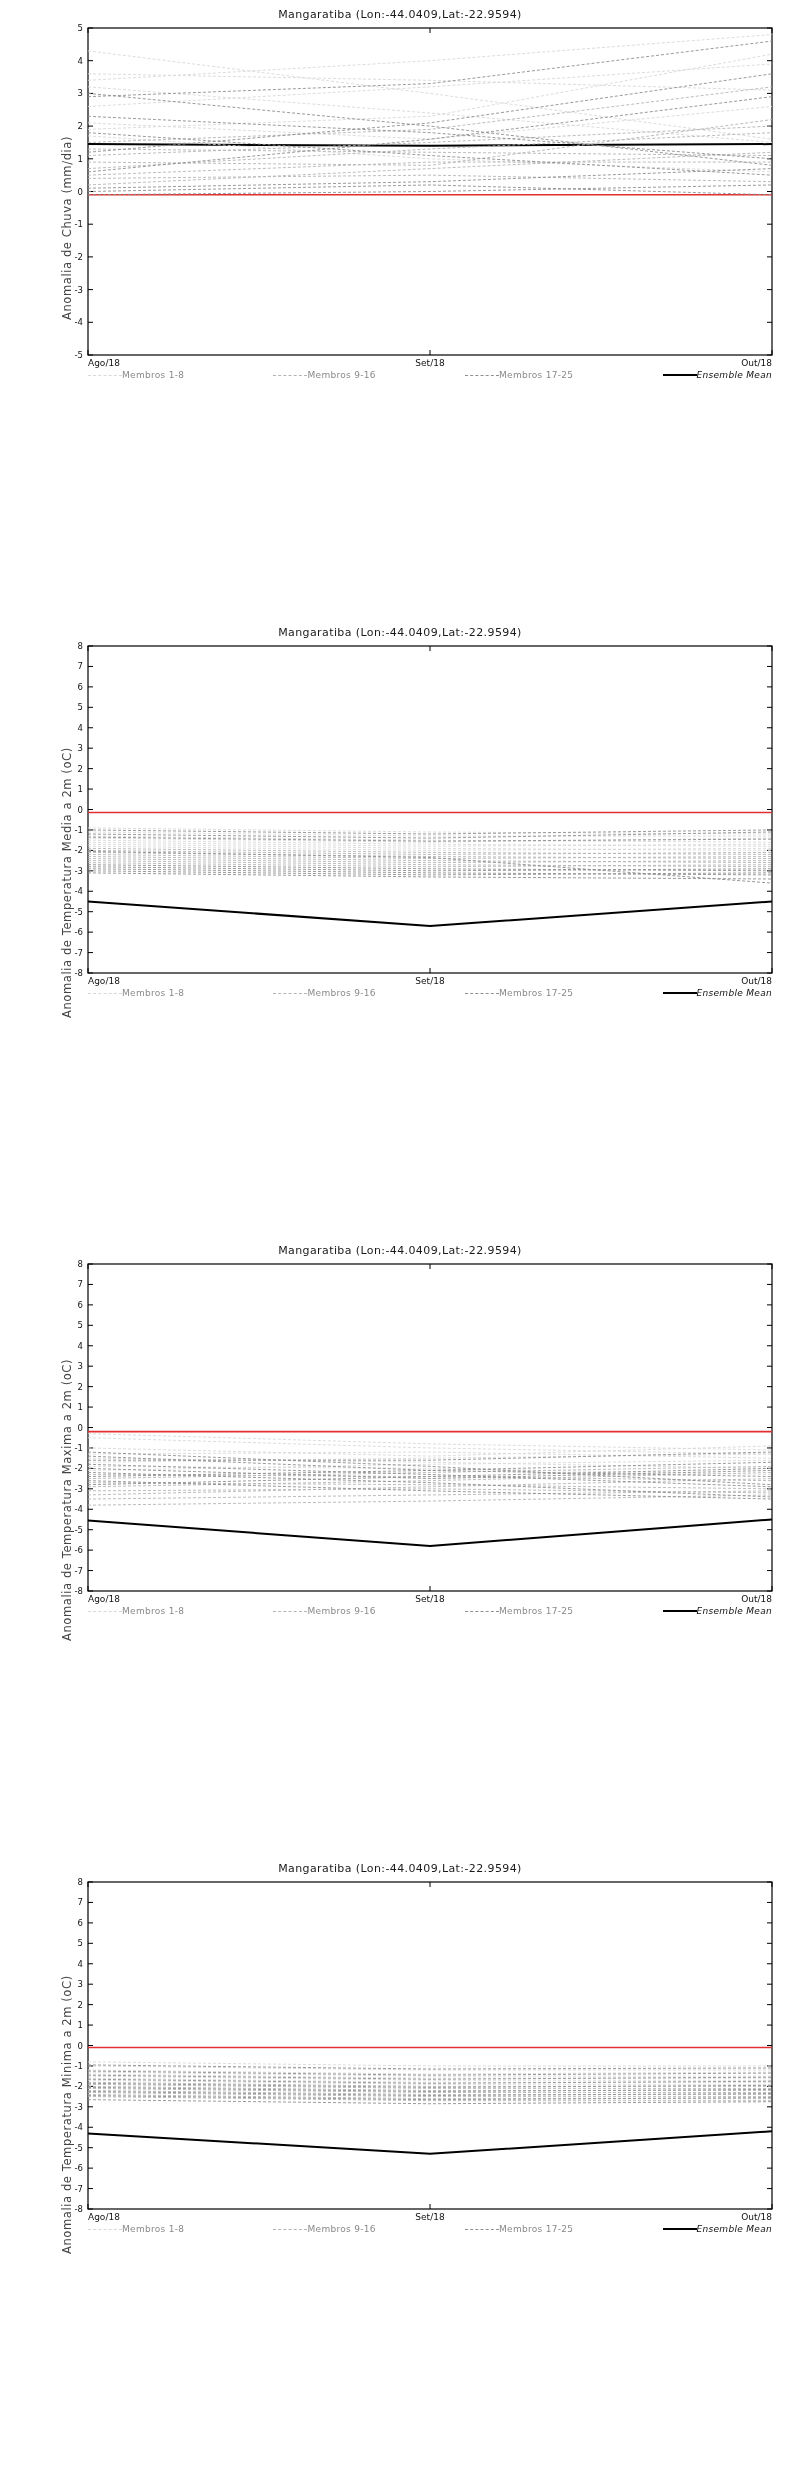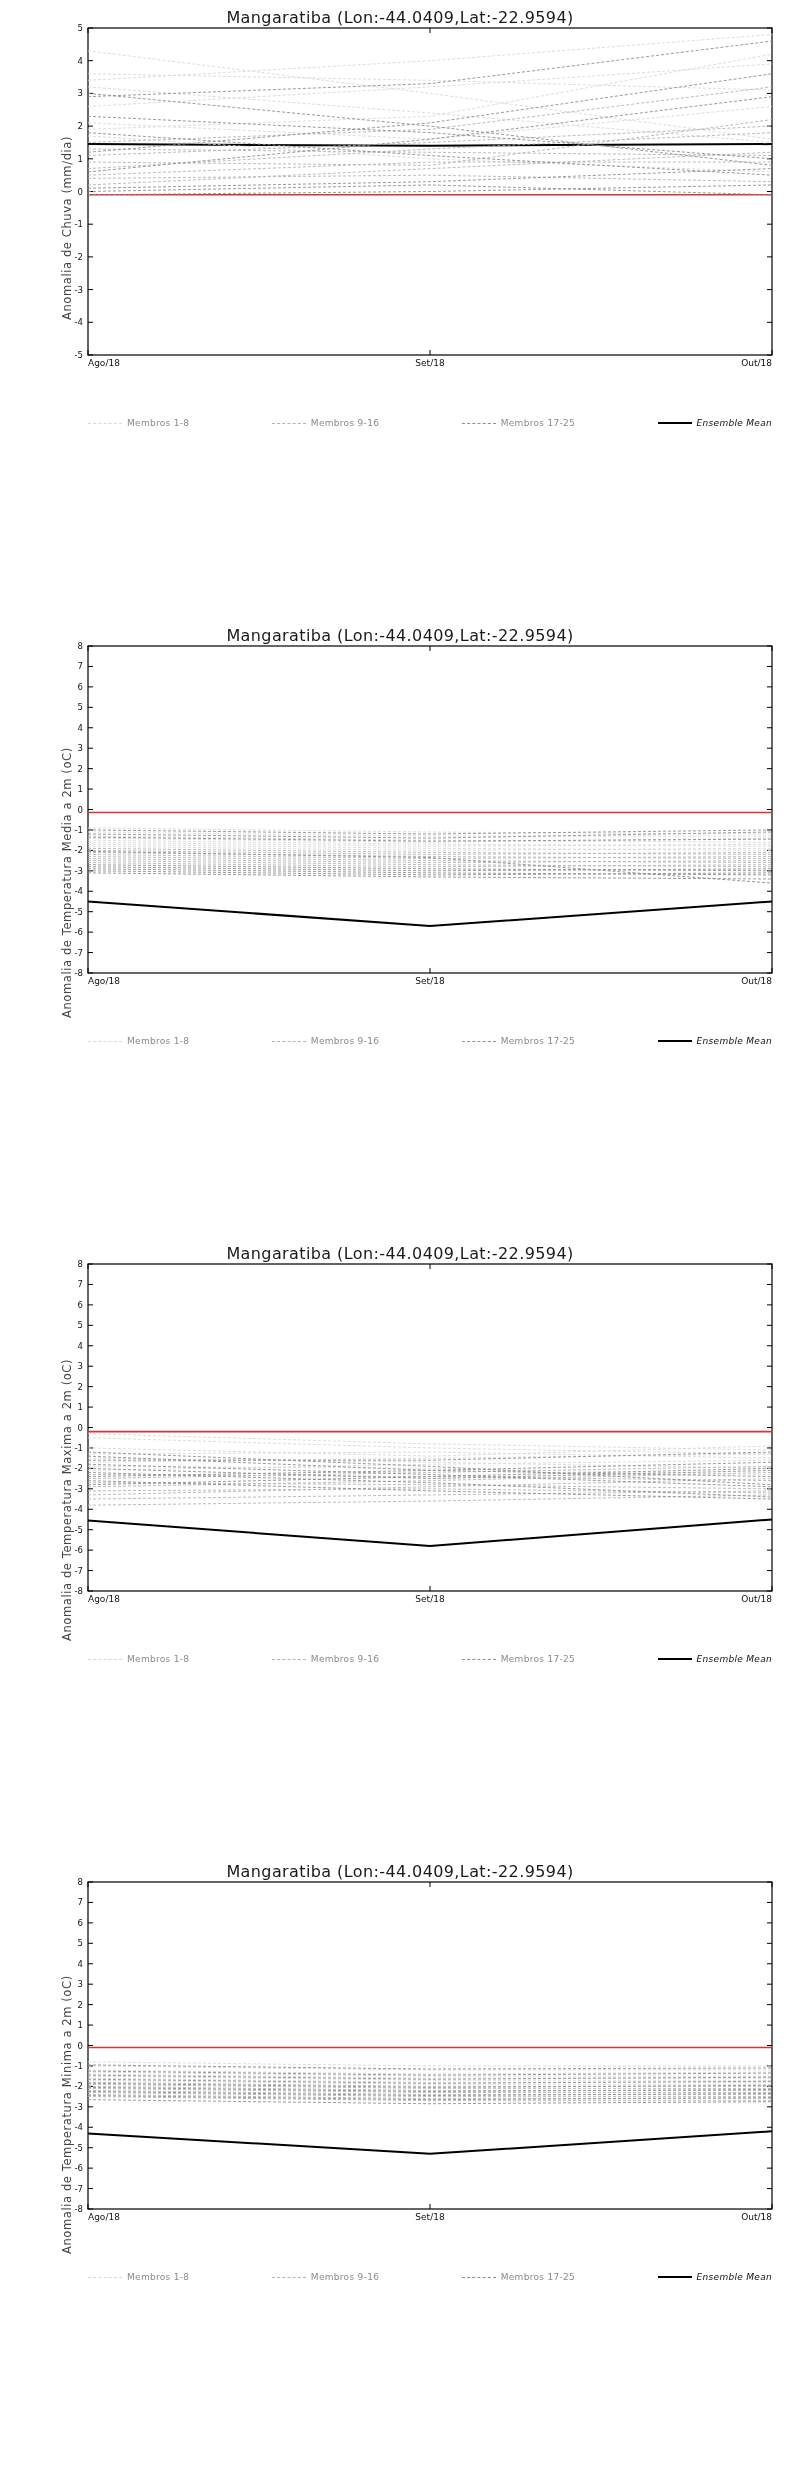--- a/index.html
+++ b/index.html
@@ -1,35 +1,35 @@
 <!DOCTYPE html>
 <html><head>
 <meta charset="utf-8">
 <style>
   html,body{margin:0;padding:0;background:#ffffff;}
   body{width:800px;height:2472px;font-family:"DejaVu Sans",sans-serif;}
   .page{width:800px;height:2472px;position:relative;}
   .panel{position:relative;width:800px;height:618px;}
   .title{
     position:absolute;left:0;right:0;top:8px;text-align:center;
-    font-size:16px;color:#1a1a1a;letter-spacing:0.4px;
+    font-size:11px;color:#1a1a1a;letter-spacing:0.4px;
     font-family:"DejaVu Sans",sans-serif;
   }
   .plot-wrap{position:absolute;left:0;top:0;width:800px;height:618px;}
   .ylabel{
     position:absolute;
     transform-origin:left top;
     font-size:11.5px;color:#444;letter-spacing:0.6px;white-space:nowrap;
   }
   .legend{
     position:absolute;left:88px;right:28px;
     display:flex;justify-content:space-between;align-items:center;
     font-size:9px;color:#8a8a8a;letter-spacing:0.3px;
   }
-  .legend .item{display:flex;align-items:center;gap:5px;white-space:nowrap;margin-top:48px;}
+  .legend .item{display:flex;align-items:center;white-space:nowrap;}
   .legend .swatch{display:inline-block;width:34px;height:0;border-top-width:1px;border-top-style:dashed;}
   .legend .s1{border-color:#d8d8d8;}
   .legend .s2{border-color:#b4b4b4;}
   .legend .s3{border-color:#8f8f8f;}
   .legend .s4{border-top-style:solid;border-top-width:2px;border-color:#000;}
   .legend .lab4{color:#111;font-style:italic;}
   svg{display:block;}
   .axis-text{font-family:"DejaVu Sans",sans-serif;font-size:9px;fill:#111;}
   .tick-text{font-family:"DejaVu Sans",sans-serif;font-size:8.5px;fill:#111;}
 </style>

